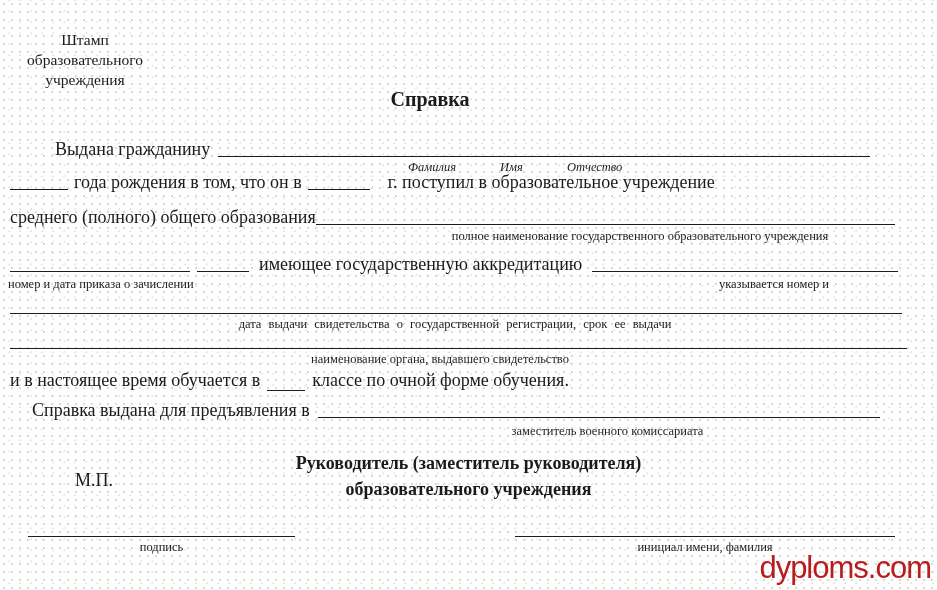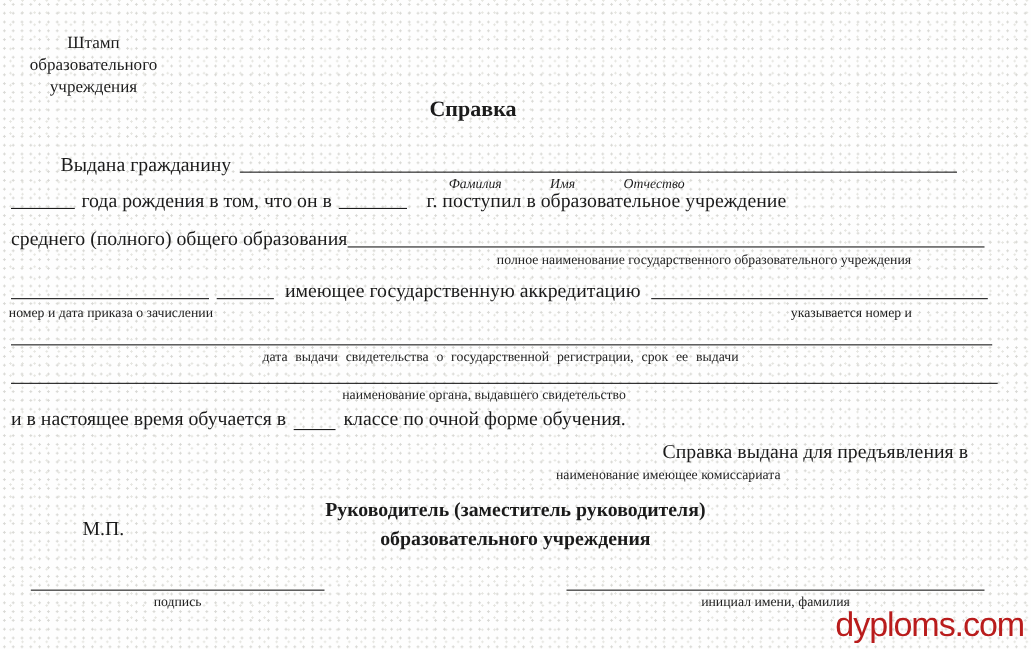--- a/index.html
+++ b/index.html
@@ -80,25 +80,25 @@
 
 <div class="abs hline" style="left:10px;top:335px;right:30px;height:13px;"></div>
 <div class="abs cap center" style="left:0;top:352px;width:880px;">наименование органа, выдавшего свидетельство</div>
 
 <div class="abs row" style="left:10px;top:370px;">
   <span class="txt">и в настоящее время обучается в</span>
   <span class="fill" style="flex:0 0 38px;margin:0 7px;"></span>
   <span class="txt">классе по очной форме обучения.</span>
 </div>
 
-<div class="abs row" style="left:32px;top:400px;right:57px;flex-direction:column;">
+<div class="abs row" style="left:32px;top:400px;right:57px;">
   <span class="txt">Справка выдана для предъявления в</span>
   <span class="fill" style="margin-left:8px;"></span>
 </div>
-<div class="abs cap center" style="left:350px;top:424px;width:515px;">наименование имеющее комиссариата</div>
+<div class="abs cap center" style="left:350px;top:424px;width:515px;">заместитель военного комиссариата</div>
 
 <div class="abs boldhead" style="left:0;top:453px;width:937px;">Руководитель (заместитель руководителя)</div>
 <div class="abs boldhead" style="left:0;top:479px;width:937px;">образовательного учреждения</div>
 <div class="abs seal" style="left:75px;top:470px;">М.П.</div>
 
 <div class="abs hline" style="left:28px;top:522px;width:267px;height:14px;"></div>
 <div class="abs cap center" style="left:28px;top:540px;width:267px;">подпись</div>
 
 <div class="abs hline" style="left:515px;top:522px;width:380px;height:14px;"></div>
 <div class="abs cap center" style="left:515px;top:540px;width:380px;">инициал имени, фамилия</div>

